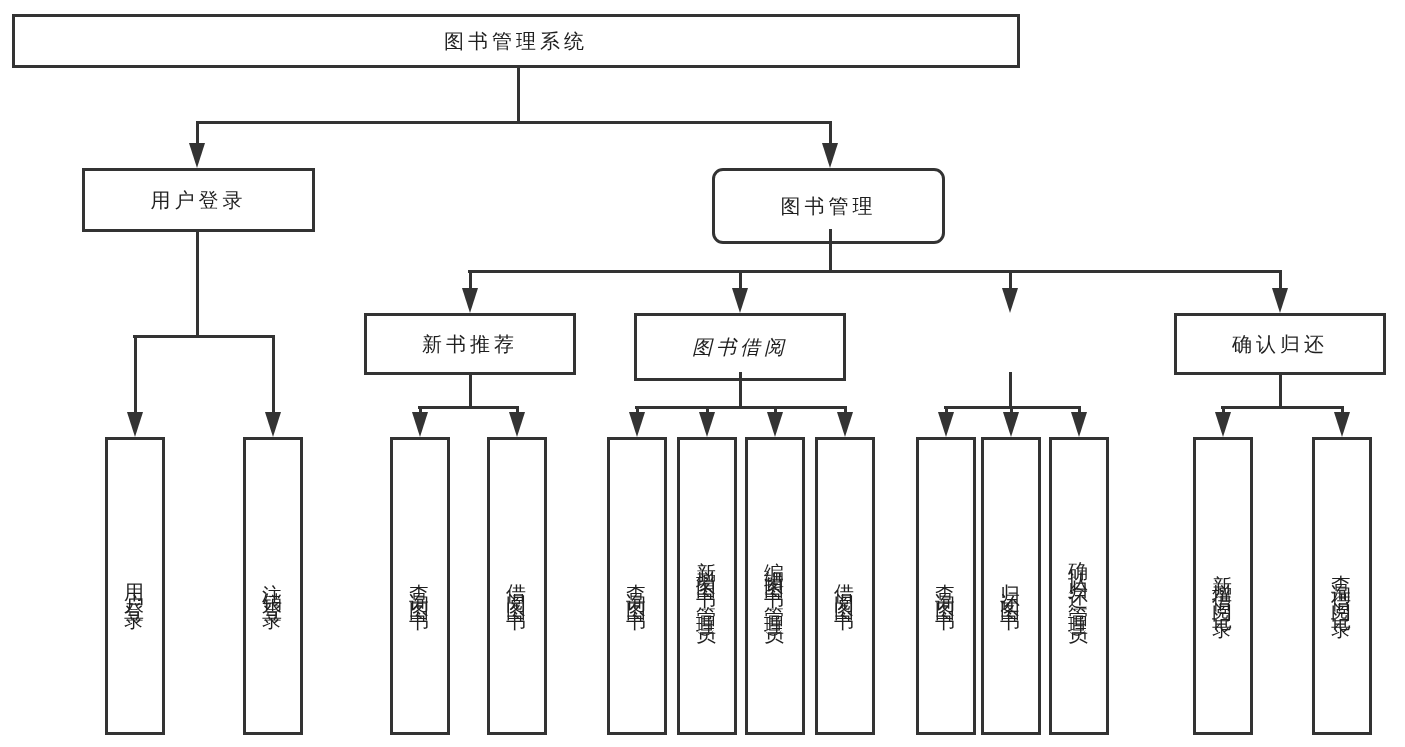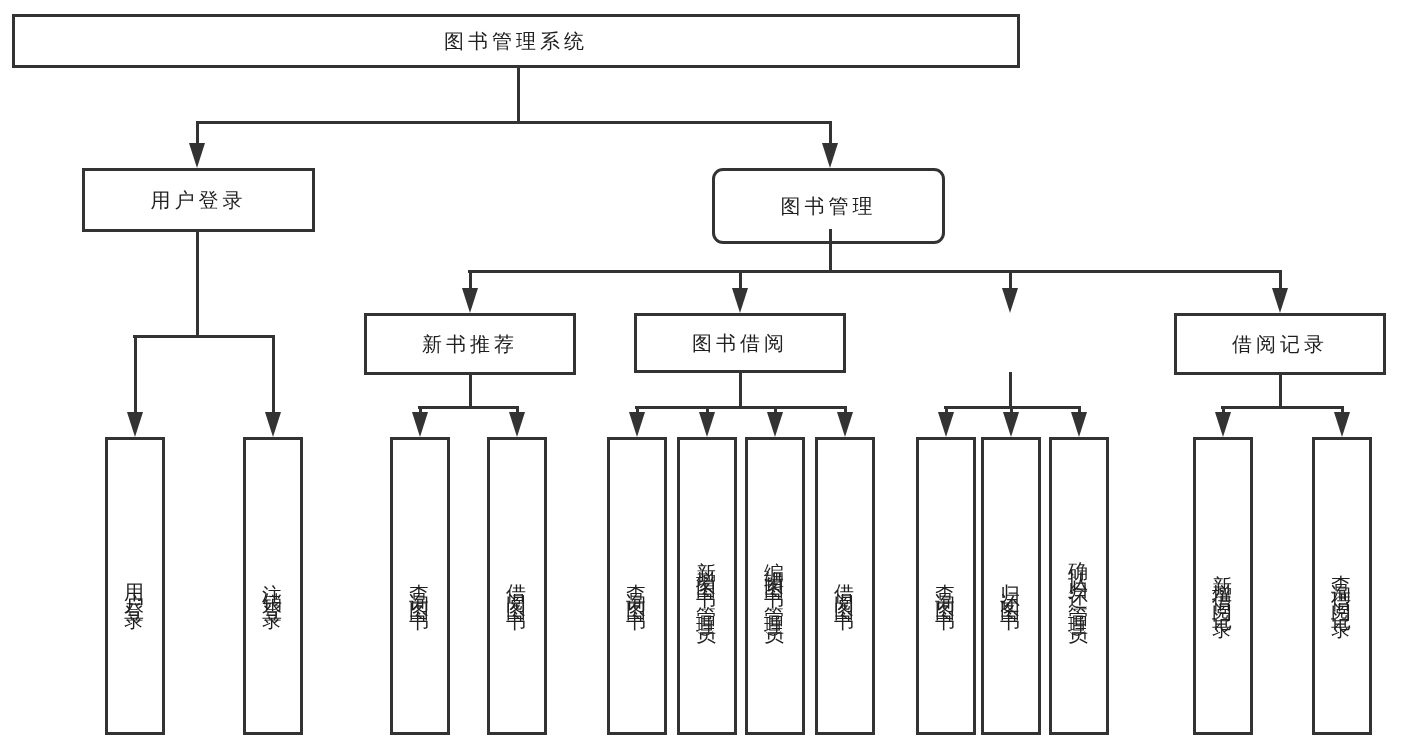--- a/index.html
+++ b/index.html
@@ -58,22 +58,22 @@
   <div class="vl" style="left:469px;top:270px;height:22px;"></div>
   <div class="arw" style="left:462px;top:288px;"></div>
   <div class="vl" style="left:739px;top:270px;height:22px;"></div>
   <div class="arw" style="left:732px;top:288px;"></div>
   <div class="vl" style="left:1009px;top:270px;height:22px;"></div>
   <div class="arw" style="left:1002px;top:288px;"></div>
   <div class="vl" style="left:1279px;top:270px;height:22px;"></div>
   <div class="arw" style="left:1272px;top:288px;"></div>
 
   <div class="box" style="left:364px;top:313px;width:212px;height:62px;">新书推荐</div>
-  <div class="box" style="left:634px;top:313px;width:212px;height:60px;">图书借阅</div>
-  <div class="box" style="left:1174px;top:313px;width:212px;height:62px;">借阅记录</div>
+  <div class="box" style="left:634px;top:313px;width:212px;height:68px;font-style:italic;">图书借阅</div>
+  <div class="box" style="left:1174px;top:313px;width:212px;height:62px;">确认归还</div>
 
   <div class="vl" style="left:469px;top:372px;height:36px;"></div>
   <div class="hl" style="left:418px;top:406px;width:101px;"></div>
   <div class="vl" style="left:419px;top:406px;height:10px;"></div>
   <div class="arw" style="left:412px;top:412px;"></div>
   <div class="vl" style="left:516px;top:406px;height:10px;"></div>
   <div class="arw" style="left:509px;top:412px;"></div>
 
   <div class="vl" style="left:739px;top:372px;height:36px;"></div>
   <div class="hl" style="left:635px;top:406px;width:212px;"></div>

